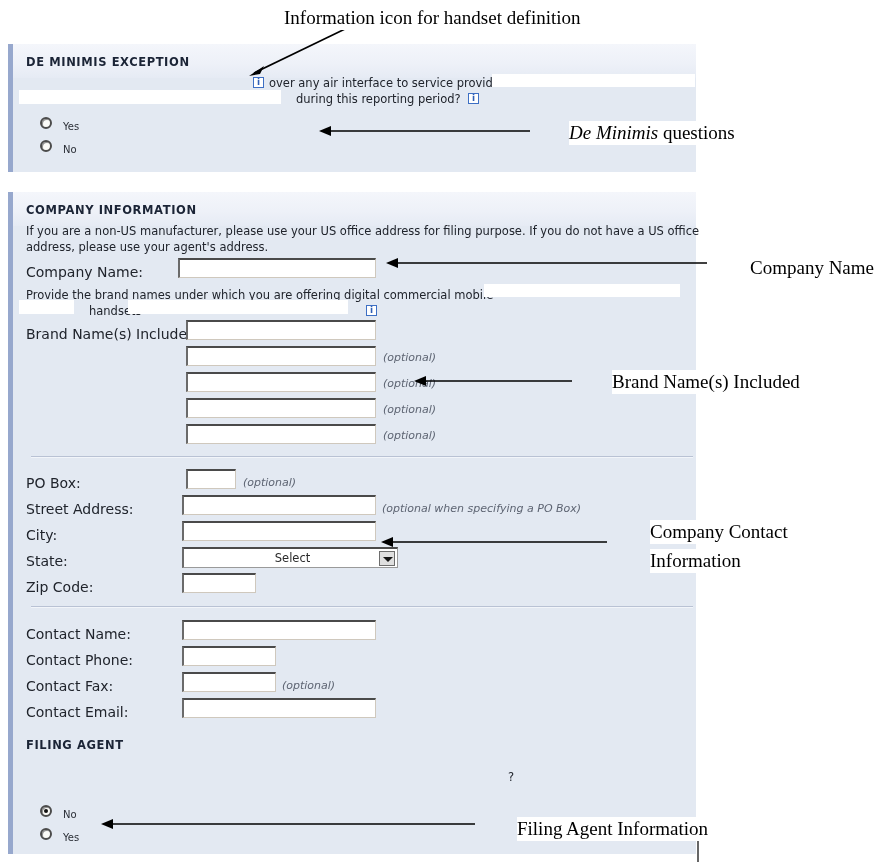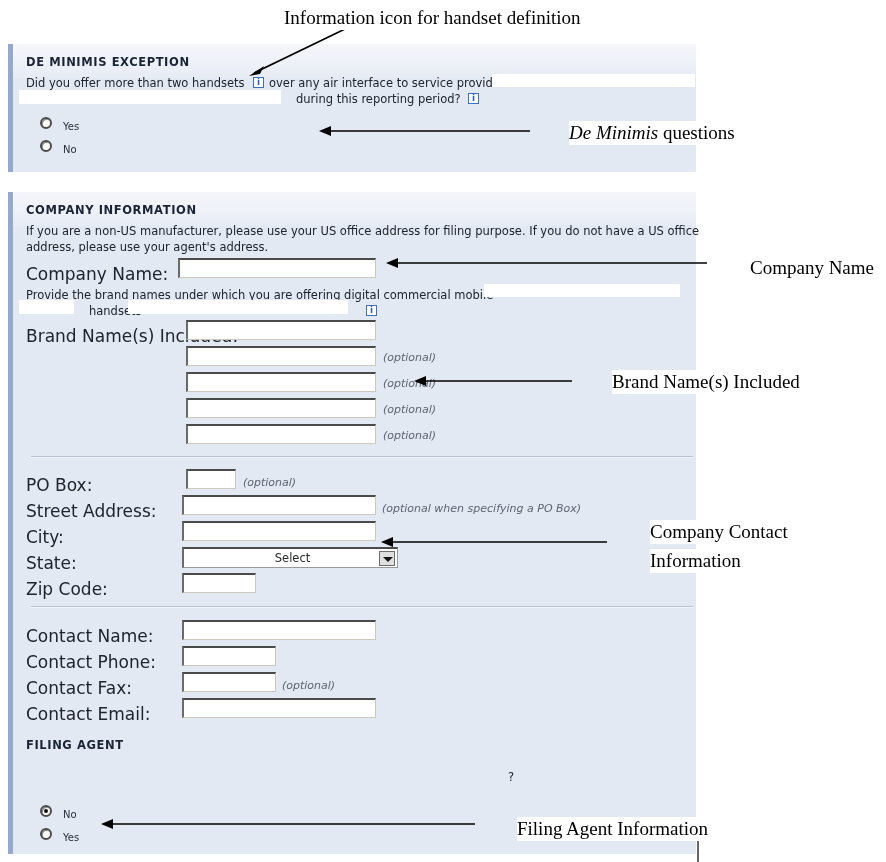--- a/index.html
+++ b/index.html
@@ -48,21 +48,21 @@
     letter-spacing:.6px;
     white-space:nowrap;
   }
   .txt{
     position:absolute;
     font-size:11.5px;color:#20242c;
     white-space:nowrap;
   }
   .lbl{
     position:absolute;
-    font-size:17px;color:#20242c;
+    font-size:14px;color:#20242c;
     white-space:nowrap;
   }
   .opt{
     position:absolute;
     font-size:11px;color:#5d6472;font-style:italic;
     white-space:nowrap;
   }
 
   
   .inp{
@@ -135,21 +135,20 @@
 </head>
 <body>
 
 <div class="canvas">
 
   <div class="panel" style="left:8px;top:44px;width:688px;height:128px;">
     <div class="sheen"></div>
     <div class="inner">
       <div class="sect-title" style="left:13px;top:11px;">DE MINIMIS EXCEPTION</div>
 
-      <div class="txt" style="left:13px;top:32px;">Did you offer more than two handsets</div>
       <div class="infoicon" style="left:240px;top:33px;">i</div>
       <div class="txt" style="left:256px;top:32px;">over any air interface to service providers</div>
 
       <div class="txt" style="left:283px;top:48px;">during this reporting period?</div>
       <div class="infoicon" style="left:455px;top:49px;">i</div>
 
       <div class="radio" style="left:27px;top:73px;"></div>
       <div class="rlbl" style="left:50px;top:77px;">Yes</div>
 
       <div class="radio" style="left:27px;top:96px;"></div>

